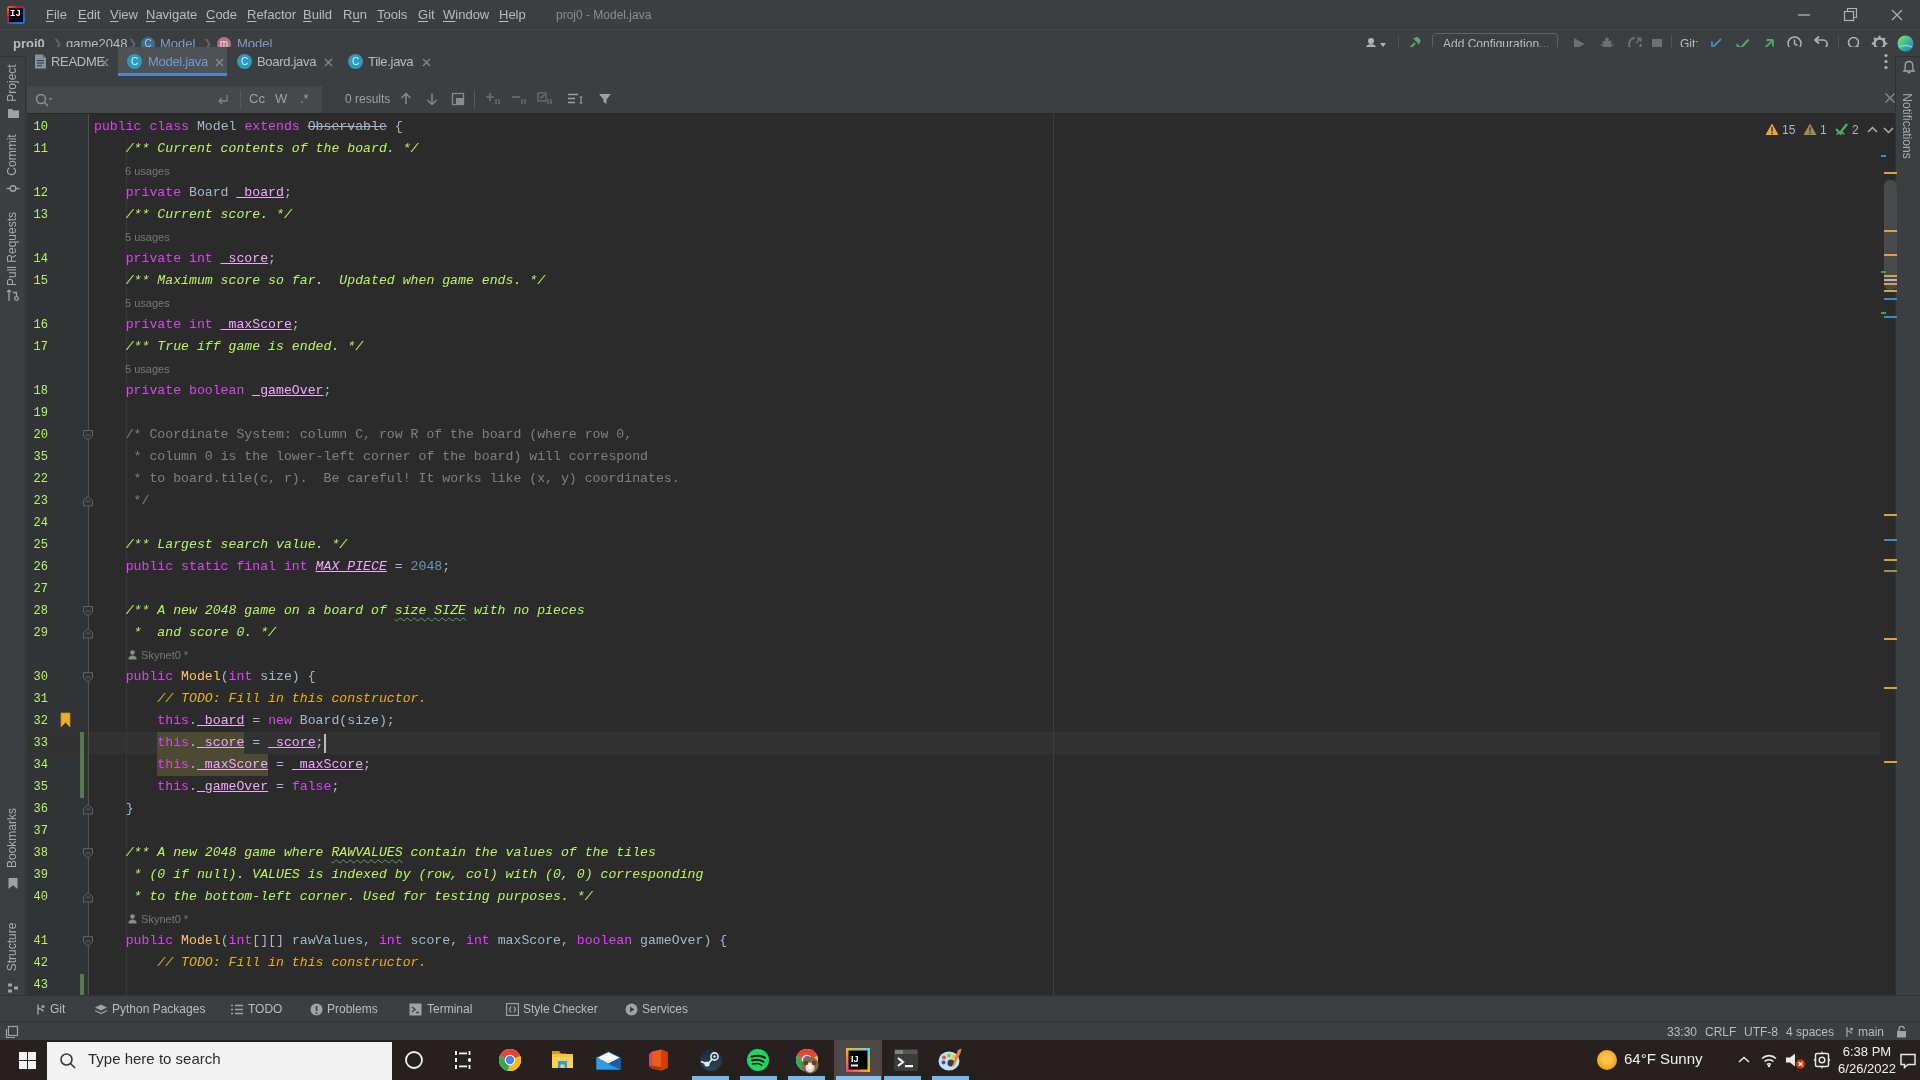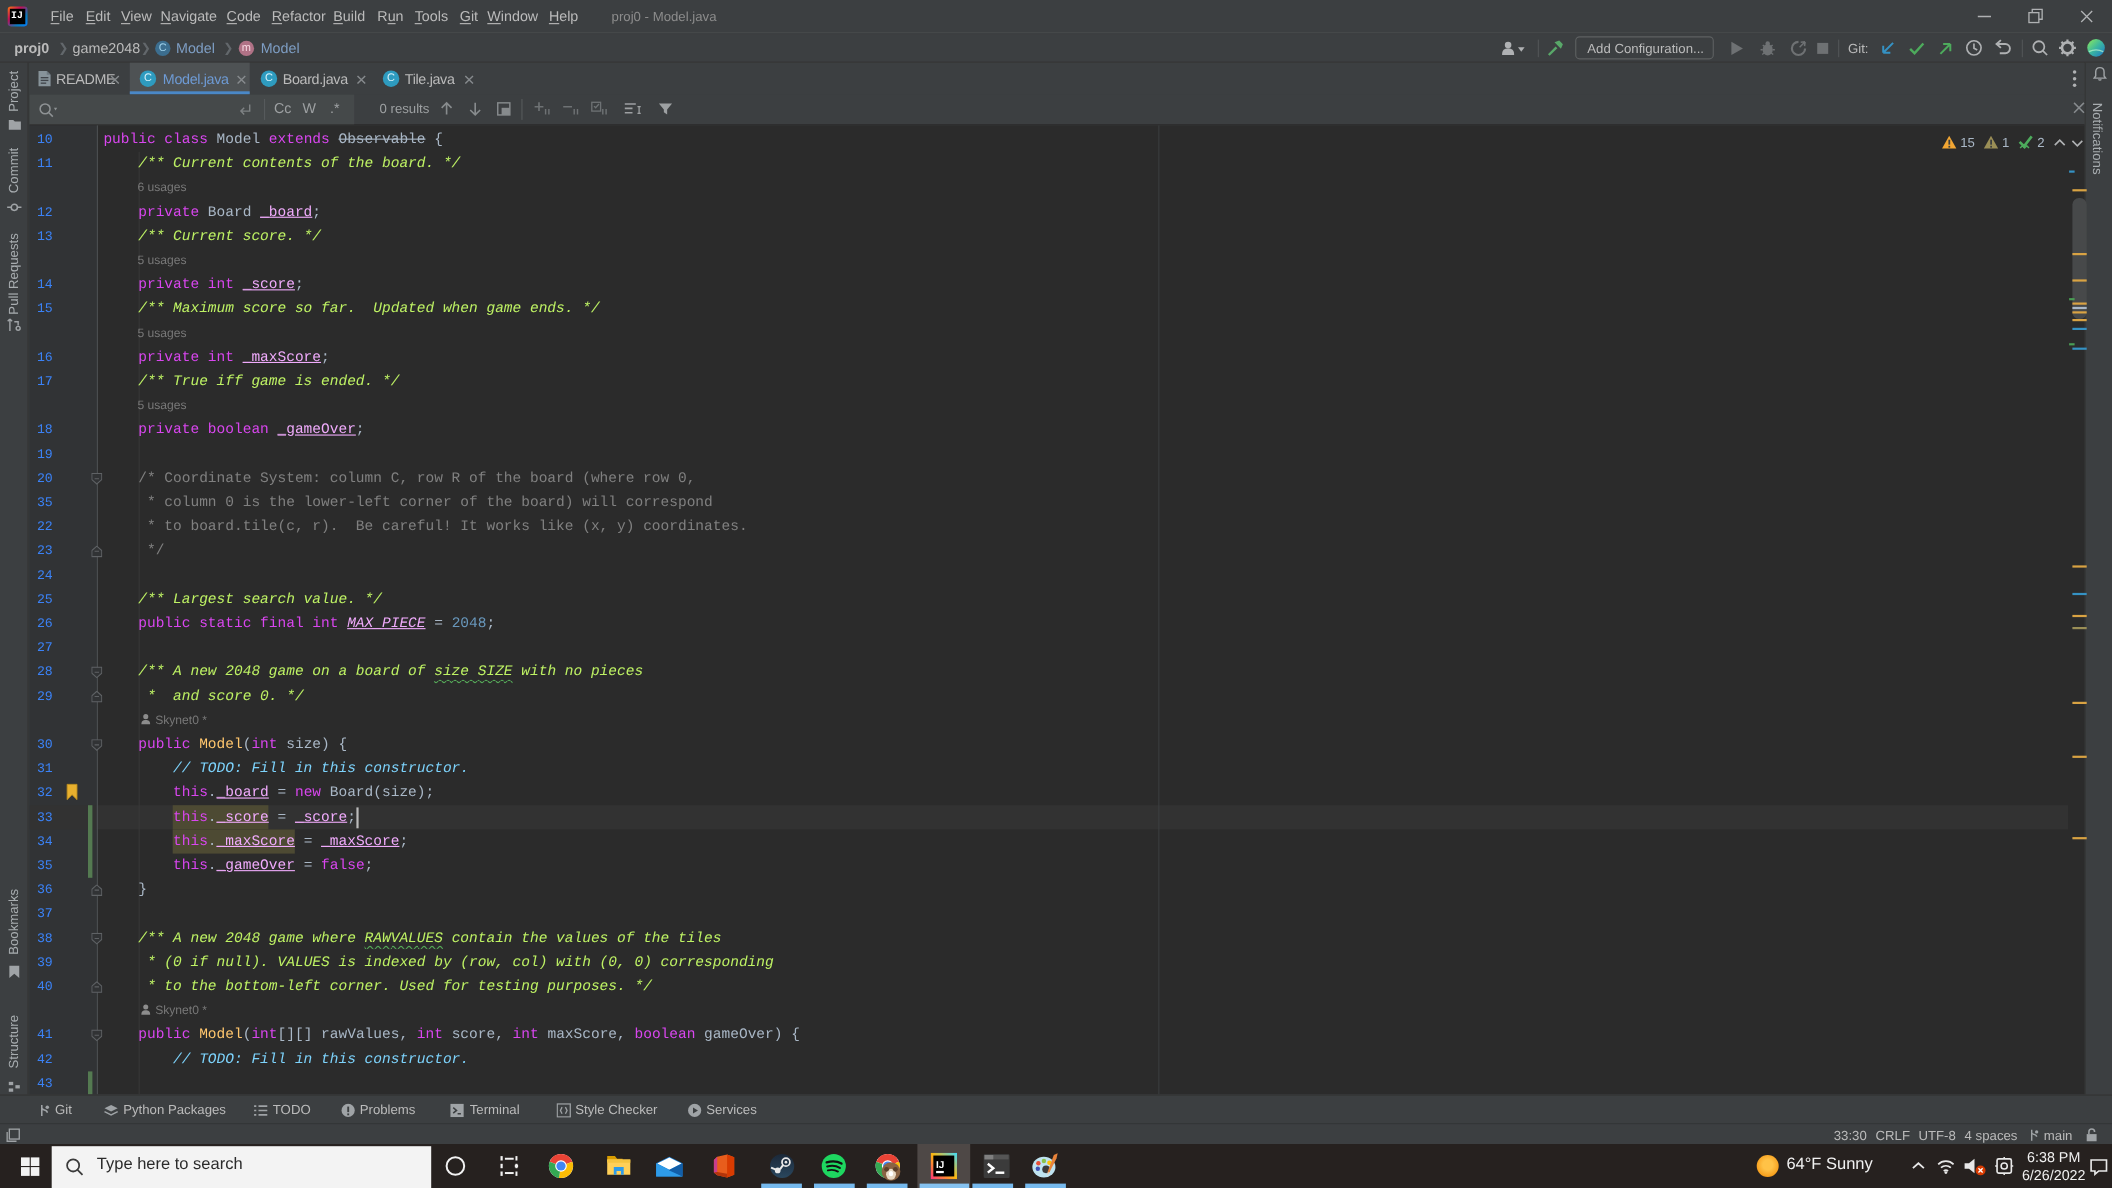--- a/index.html
+++ b/index.html
@@ -15,36 +15,36 @@
   #navbar { position:absolute; left:0; top:31px; width:1920px; height:26px; background:#3C3F41; border-bottom:1px solid #323232; }
   .crumb { position:absolute; top:5px; font-size:13px; color:#BBBBBB; }
   .chev { position:absolute; top:5px; font-size:11px; color:#62676B; }
   
   #lstripe { position:absolute; left:0; top:57px; width:26px; height:938px; background:#3C3F41; border-right:1px solid #323232; }
   #rstripe { position:absolute; left:1895px; top:57px; width:25px; height:938px; background:#3C3F41; border-left:1px solid #323232; }
   .vlabel { position:absolute; font-size:12px; color:#A8ADB0; white-space:nowrap; }
   .vl-left { transform:rotate(-90deg); transform-origin:center; }
   .vl-right { transform:rotate(90deg); transform-origin:center; }
   
-  #tabbar { position:absolute; left:27px; top:57px; width:1868px; height:29px; background:#3C3F41; }
+  #tabbar { position:absolute; left:27px; top:47px; width:1868px; height:29px; background:#3C3F41; }
   .tab { position:absolute; top:0; height:29px; font-size:13px; color:#BBBBBB; letter-spacing:-0.3px; }
   
   #findbar { position:absolute; left:27px; top:86px; width:1868px; height:28px; background:#3C3F41; border-bottom:1px solid #282828; }
   
   #editor { position:absolute; left:27px; top:114px; width:1868px; height:881px; background:#2B2B2B; }
   #gutter { position:absolute; left:0; top:0; width:61px; height:881px; background:#313335; }
-  .lnum { position:absolute; left:0; width:21px; text-align:right; font-family:"Liberation Mono",monospace; font-size:12px; line-height:22px; color:#3b82f6; }
+  .lnum { position:absolute; left:0; width:21px; text-align:right; font-family:"Liberation Mono",monospace; font-size:12px; line-height:22px; color:#bef264; }
   .crow { position:absolute; left:67px; height:22px; font-family:"Liberation Mono",monospace; font-size:13.2px; line-height:22px; white-space:pre; color:#A9B7C6; }
   .hintrow { position:absolute; left:98px; height:22px; font-size:11px; line-height:22px; color:#787878; white-space:pre; }
   .kw { color:#d946ef; }
   .fld { color:#f0abfc;text-decoration:underline; }
   .num { color:#6897BB; }
   .doc { color:#bef264; font-style:italic; }
   .cmt { color:#808080; }
-  .todo { color:#7dd3fc; font-style:italic; }
+  .todo { color:#eab308; font-style:italic; }
   .mtd { color:#FFC66D; }
   .dep { text-decoration:line-through; }
   .wavy { text-decoration:underline wavy #54A857 1px; text-underline-offset:3px; }
   
   #toolbar-bottom { position:absolute; left:0; top:995px; width:1920px; height:26px; background:#3C3F41; border-top:1px solid #323232; }
   .twitem { position:absolute; top:6px; font-size:12px; color:#BBBBBB; }
   #statusbar { position:absolute; left:0; top:1021px; width:1920px; height:19px; background:#3C3F41; border-top:1px solid #333637; }
   .stitem { position:absolute; top:3px; font-size:12px; color:#BBBBBB; }
   
   #taskbar { position:absolute; left:0; top:1040px; width:1920px; height:40px; background:#26211F; }

